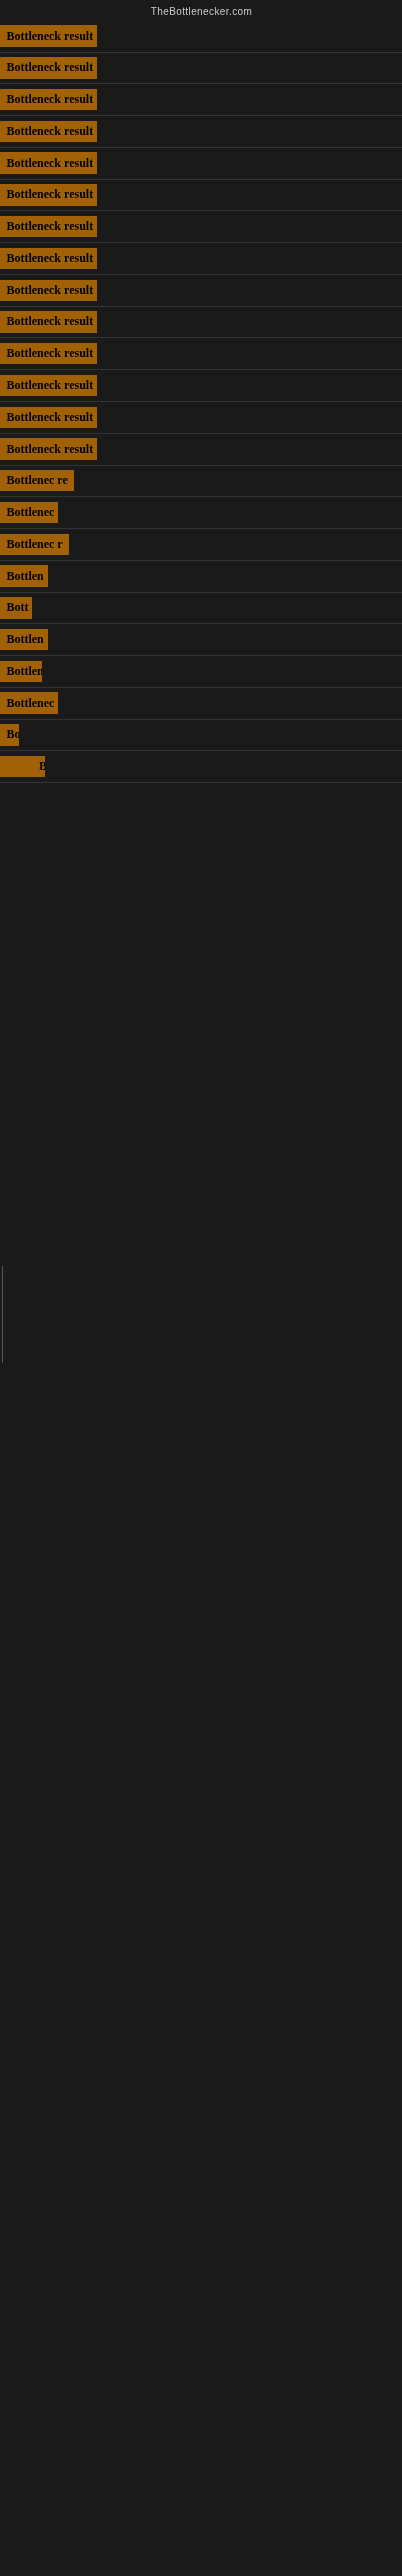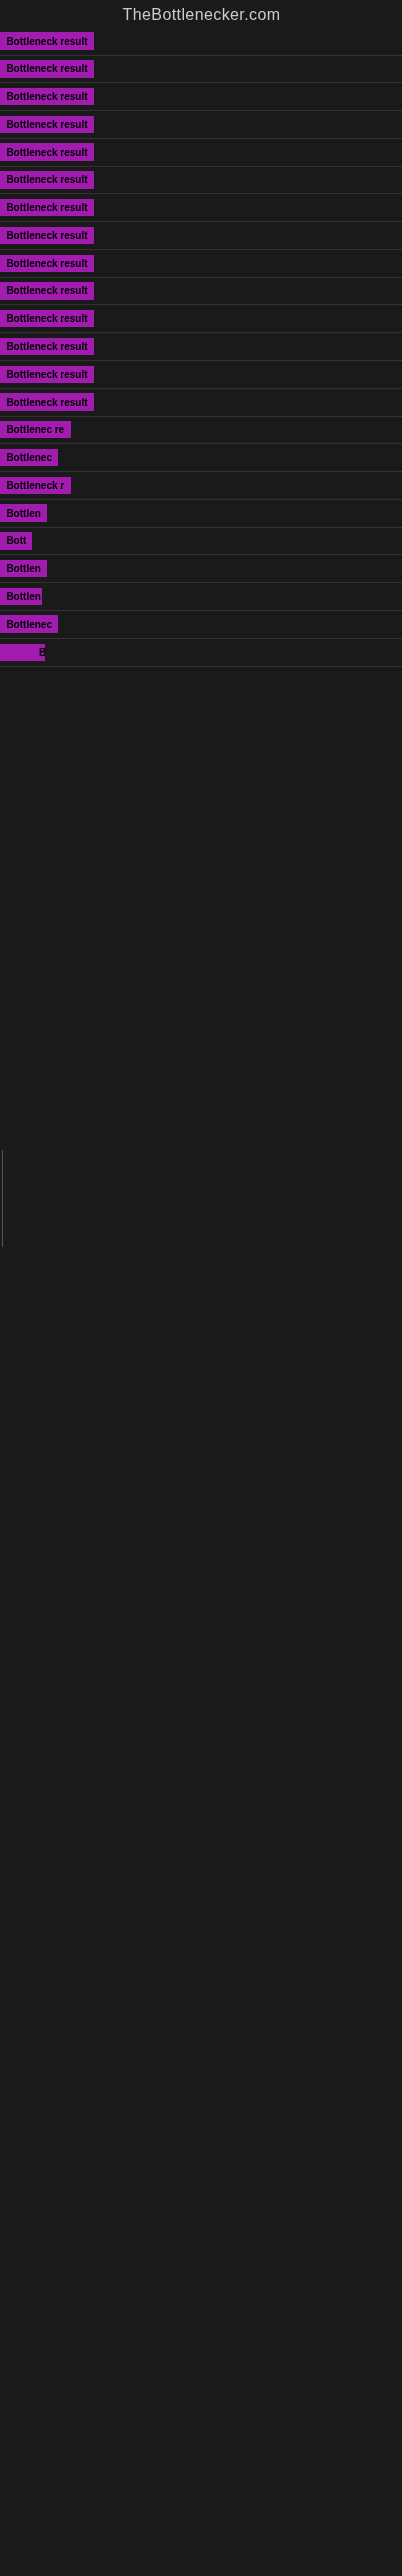--- a/index.html
+++ b/index.html
@@ -12,41 +12,42 @@
       width: 403px;
       min-height: 2576px;
       background-color: #1a1a1a;
       font-family: Arial, sans-serif;
       position: relative;
     }
 
     .site-title {
       text-align: center;
       color: #cccccc;
-      font-size: 16px;
+      font-size: 10px;
       padding: 6.4px 0 3.2px 0;
       letter-spacing: 0.4px;
     }
 
     .bottleneck-row {
       display: flex;
       align-items: center;
       padding: 4.8px 0;
       margin: 0;
     }
 
     .bottleneck-badge {
-      background-color: #a21caf;
+      background-color: #a16207;
       color: #000000;
-      font-size: 10px;
+      font-size: 12px;
       font-weight: bold;
       padding: 3.2px 6.4px;
       white-space: nowrap;
       overflow: hidden;
       flex-shrink: 0;
+      font-family: Liberation Serif, serif;
     }
 
     .row-line {
       height: 0.8px;
       background-color: #333333;
       width: 100%;
       margin: 0;
     }
 
     .bottom-area {
@@ -129,21 +130,21 @@
     <div class="row-line"></div>
     <div class="bottleneck-row">
       <span class="bottleneck-badge" style="max-width: 76px;">Bottlenec re</span>
     </div>
     <div class="row-line"></div>
     <div class="bottleneck-row">
       <span class="bottleneck-badge" style="max-width: 58px;">Bottlenec</span>
     </div>
     <div class="row-line"></div>
     <div class="bottleneck-row">
-      <span class="bottleneck-badge" style="max-width: 71px;">Bottleneck r</span>
+      <span class="bottleneck-badge" style="max-width: 71px;">Bottlenec r</span>
     </div>
     <div class="row-line"></div>
     <div class="bottleneck-row">
       <span class="bottleneck-badge" style="max-width: 48px;">Bottlen</span>
     </div>
     <div class="row-line"></div>
     <div class="bottleneck-row">
       <span class="bottleneck-badge" style="max-width: 32px;">Bott</span>
     </div>
     <div class="row-line"></div>
@@ -152,20 +153,23 @@
     </div>
     <div class="row-line"></div>
     <div class="bottleneck-row">
       <span class="bottleneck-badge" style="max-width: 42px;">Bottlen</span>
     </div>
     <div class="row-line"></div>
     <div class="bottleneck-row">
       <span class="bottleneck-badge" style="max-width: 58px;">Bottlenec</span>
     </div>
     <div class="row-line"></div>
+    <div class="bottleneck-row">
+      <span class="bottleneck-badge" style="max-width: 19.3px;">Bo</span>
+    </div>
     <div class="row-line"></div>
     <div class="bottleneck-row">
       <span class="bottleneck-badge" style="max-width: 44px; padding-left: 39px;">Bottler</span>
     </div>
     <div class="row-line"></div>
   </div>
 
 <div class="bottom-area">
   <div class="vertical-line"></div>
 </div>

